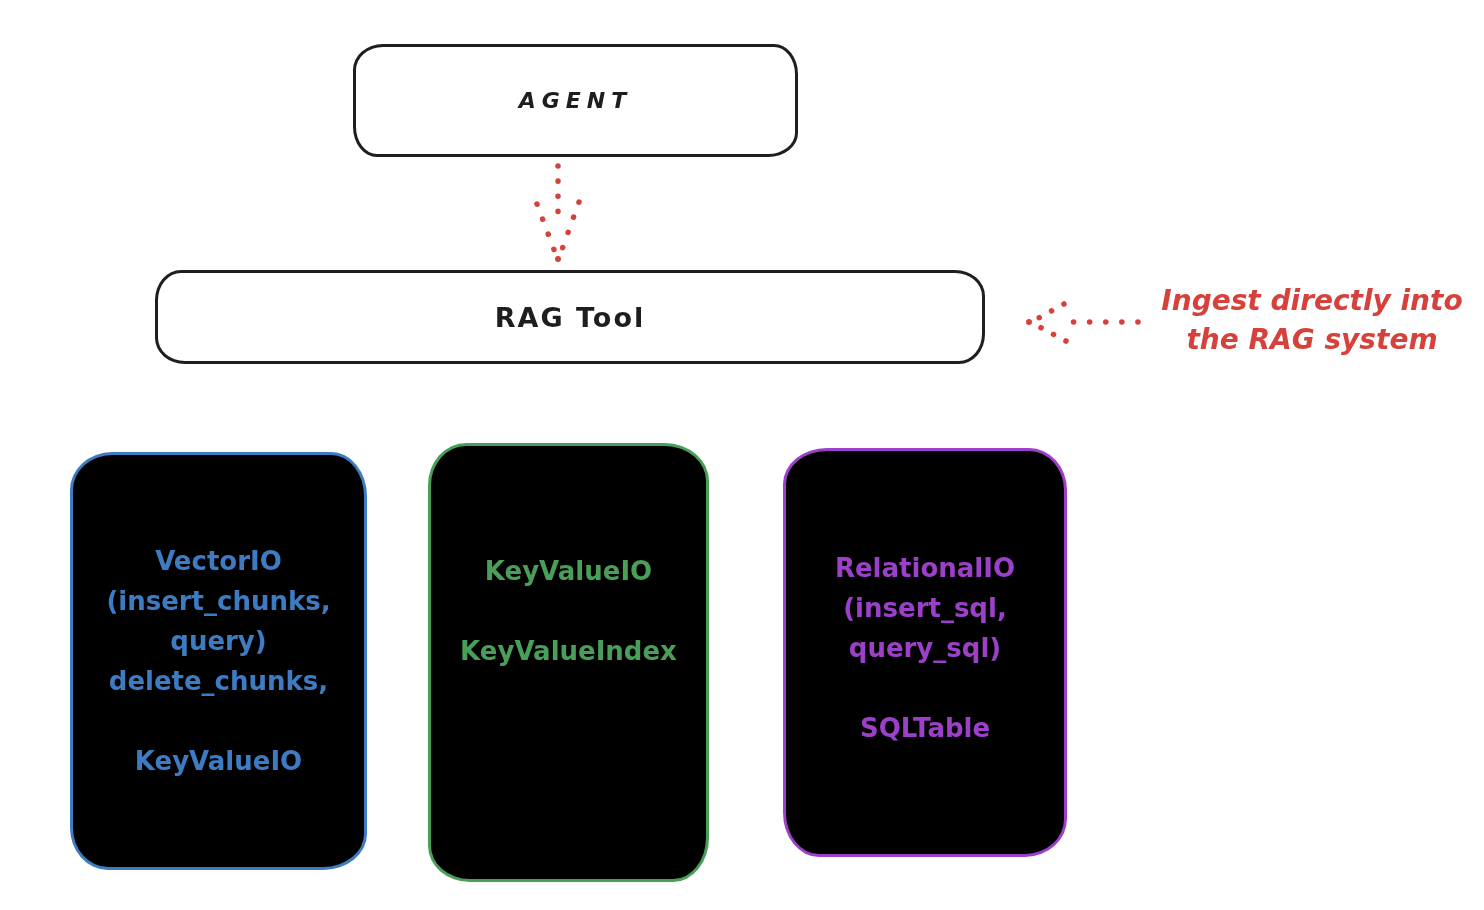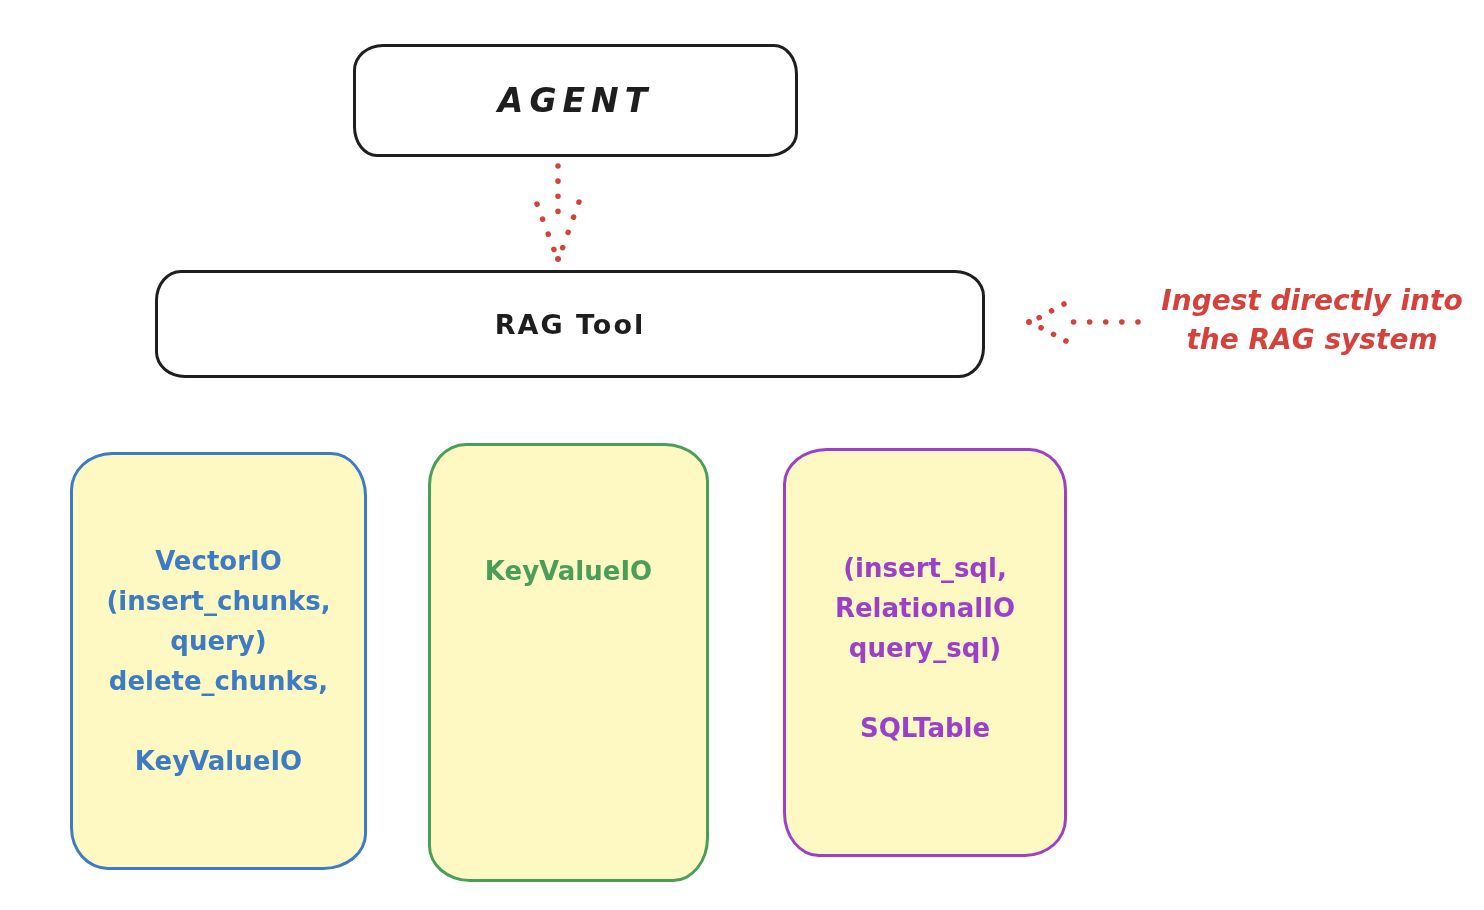--- a/index.html
+++ b/index.html
@@ -17,38 +17,38 @@
     border: 3px solid #1e1e1e;
     display: flex;
     align-items: center;
     justify-content: center;
     box-sizing: border-box;
     color: #1e1e1e;
   }
   .agent-box {
     left: 353px; top: 44px; width: 445px; height: 113px;
     border-radius: 30px 24px 30px 24px / 26px 30px 24px 30px;
-    font-size: 33px; font-weight: 700; letter-spacing: 6px; font-style: italic;
+    font-size: 22px; font-weight: 700; letter-spacing: 6px; font-style: italic;
   }
   .rag-box {
-    left: 155px; top: 270px; width: 830px; height: 108px;
+    left: 155px; top: 270px; width: 830px; height: 94px;
     border-radius: 26px 30px 26px 30px / 30px 26px 30px 26px;
     font-size: 27px; font-weight: 600; letter-spacing: 2px;
   }
   .arrow-svg { position: absolute; }
   .annotation {
     position: absolute;
     left: 1140px; top: 281px; width: 344px;
     text-align: center;
     font-size: 28px; font-weight: 700; line-height: 39px;
     font-style: italic;
   }
   .store {
     position: absolute;
-    background: #fef9c3;
+    background: #000000;
     border: 3px solid;
     box-sizing: border-box;
     text-align: center;
     font-weight: 700;
   }
   .store .io-lines { font-size: 26px; line-height: 40px; }
   .store .index-label { margin-top: 40px; font-size: 26px; line-height: 40px; }
   .store-vector {
     left: 70px; top: 452px; width: 297px; height: 418px;
     padding-top: 86px;
@@ -108,24 +108,25 @@
       <div>query)</div>
       <div>delete_chunks,</div>
     </div>
     <div class="index-label">KeyValueIO</div>
   </div>
 
   <div class="store store-keyvalue" style="color: rgb(74, 159, 88); border-color: rgb(74, 159, 88);">
     <div class="io-lines">
       <div>KeyValueIO</div>
     </div>
+    <div class="index-label">KeyValueIndex</div>
   </div>
 
   <div class="store store-relational" style="color: rgb(156, 64, 201); border-color: rgb(156, 64, 201);">
     <div class="io-lines">
+      <div>RelationalIO</div>
       <div>(insert_sql,</div>
-      <div>RelationalIO</div>
       <div>query_sql)</div>
     </div>
     <div class="index-label">SQLTable</div>
   </div>
 
 </div>
 
 </body></html>

